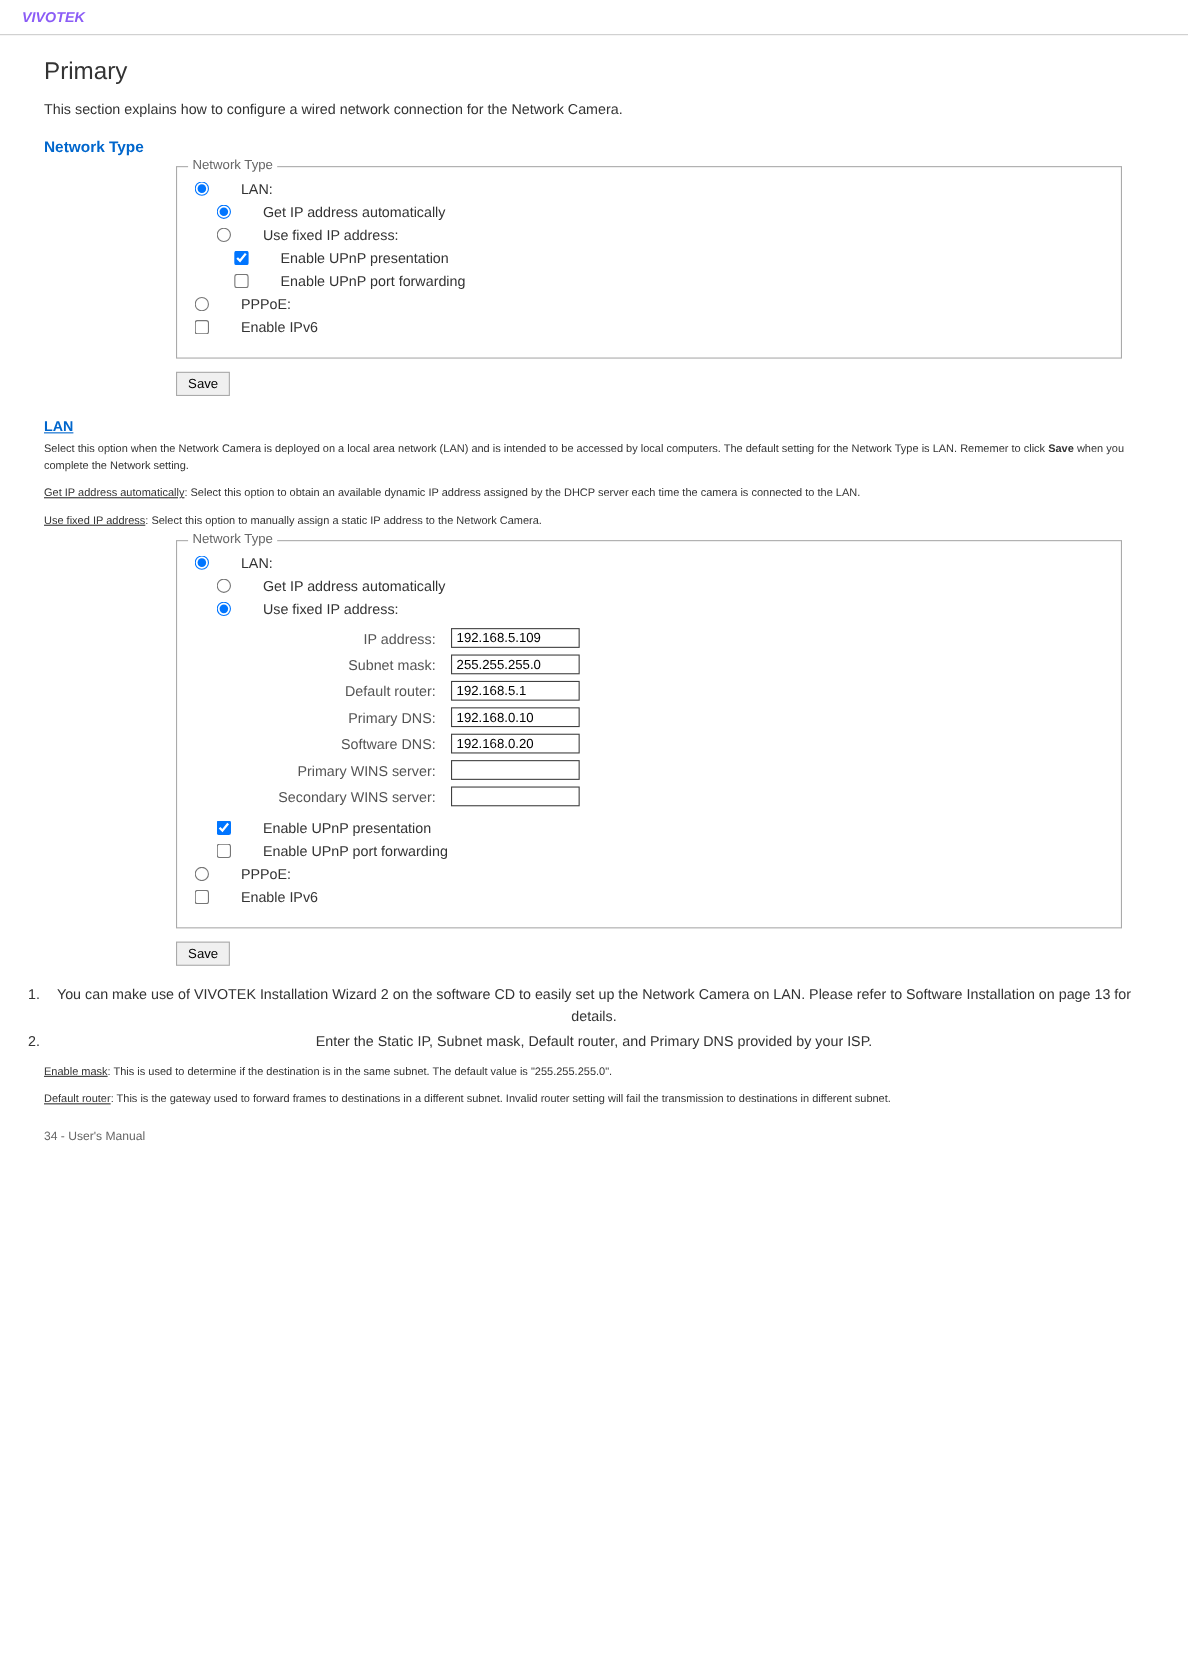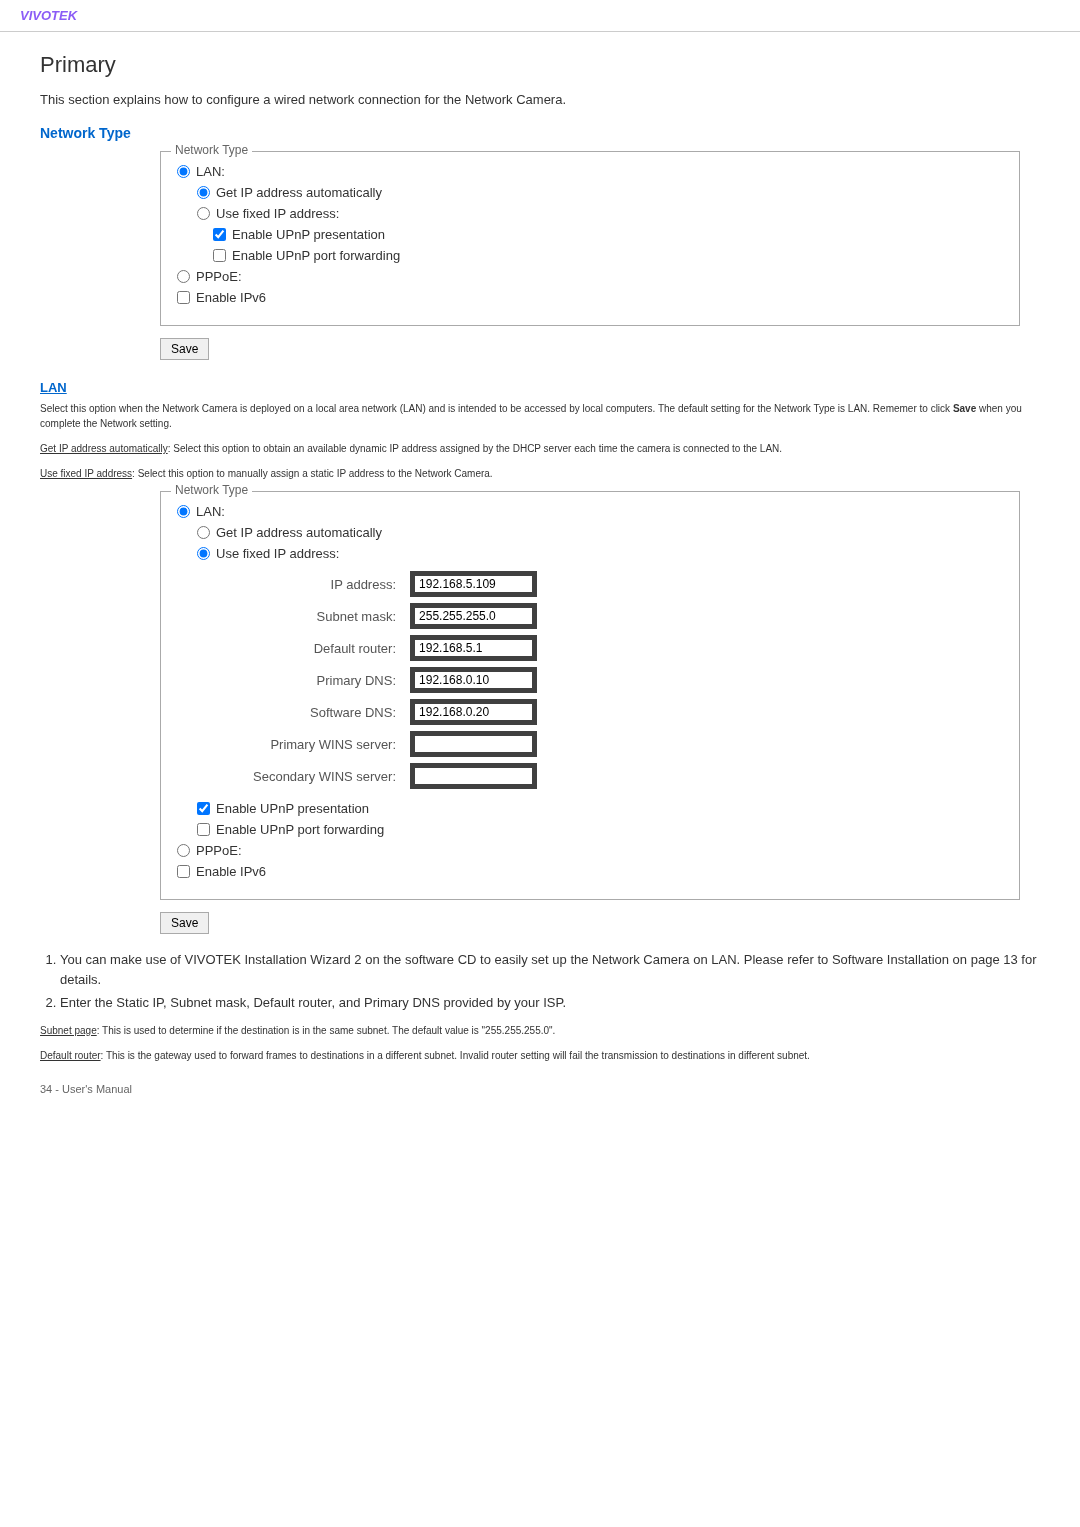--- a/index.html
+++ b/index.html
@@ -58,20 +58,21 @@
       background: #fff;
       padding: 0 4px;
       font-size: 12px;
       color: #666;
     }
     .radio-row, .checkbox-row {
       display: flex;
       align-items: center;
       margin-bottom: 6px;
       font-size: 13px;
+      gap: 23px;
     }
     .radio-row input[type="radio"],
     .checkbox-row input[type="checkbox"] {
       margin-right: 6px;
     }
     .indent1 { margin-left: 20px; }
     .indent2 { margin-left: 36px; }
     .save-btn {
       border: 1px solid #aaa;
       background: #f0f0f0;
@@ -109,28 +110,28 @@
       font-size: 13px;
       vertical-align: middle;
     }
     .fixed-ip-table tr td:first-child {
       text-align: right;
       color: #555;
       padding-right: 8px;
       min-width: 140px;
     }
     .fixed-ip-table input[type="text"] {
-      border: 5px solid #404040;
+      border: 1px solid #404040;
       padding: 1px 4px;
       font-size: 12px;
-      width: 127px;
+      width: 117px;
     }
     .numbered-list {
-      margin-left: 20px;
-      margin-bottom: 10px;
+      margin-bottom: 10px;
+      text-align: center;
     }
     .numbered-list li {
       font-size: 13px;
       margin-bottom: 4px;
       line-height: 1.5;
     }
     .footer-text {
       font-size: 11px;
       color: #666;
       margin-top: 20px;
@@ -269,21 +270,21 @@
   <button class="save-btn">Save</button>
 
   
   <ol class="numbered-list">
     <li>You can make use of VIVOTEK Installation Wizard 2 on the software CD to easily set up the Network Camera on LAN. Please refer to Software Installation on page 13 for details.</li>
     <li>Enter the Static IP, Subnet mask, Default router, and Primary DNS provided by your ISP.</li>
   </ol>
 
   
   <p class="body-text">
-    <span class="link-text">Subnet page</span><span>: This is used to determine if the destination is in the same subnet. The default value is "255.255.255.0".</span>
+    <span class="link-text">Enable mask</span><span>: This is used to determine if the destination is in the same subnet. The default value is "255.255.255.0".</span>
   </p>
 
   
   <p class="body-text">
     <span class="link-text">Default router</span><span>: This is the gateway used to forward frames to destinations in a different subnet. Invalid router setting will fail the transmission to destinations in different subnet.</span>
   </p>
 
   <p class="footer-text">34 - User's Manual</p>
 </div>
 

